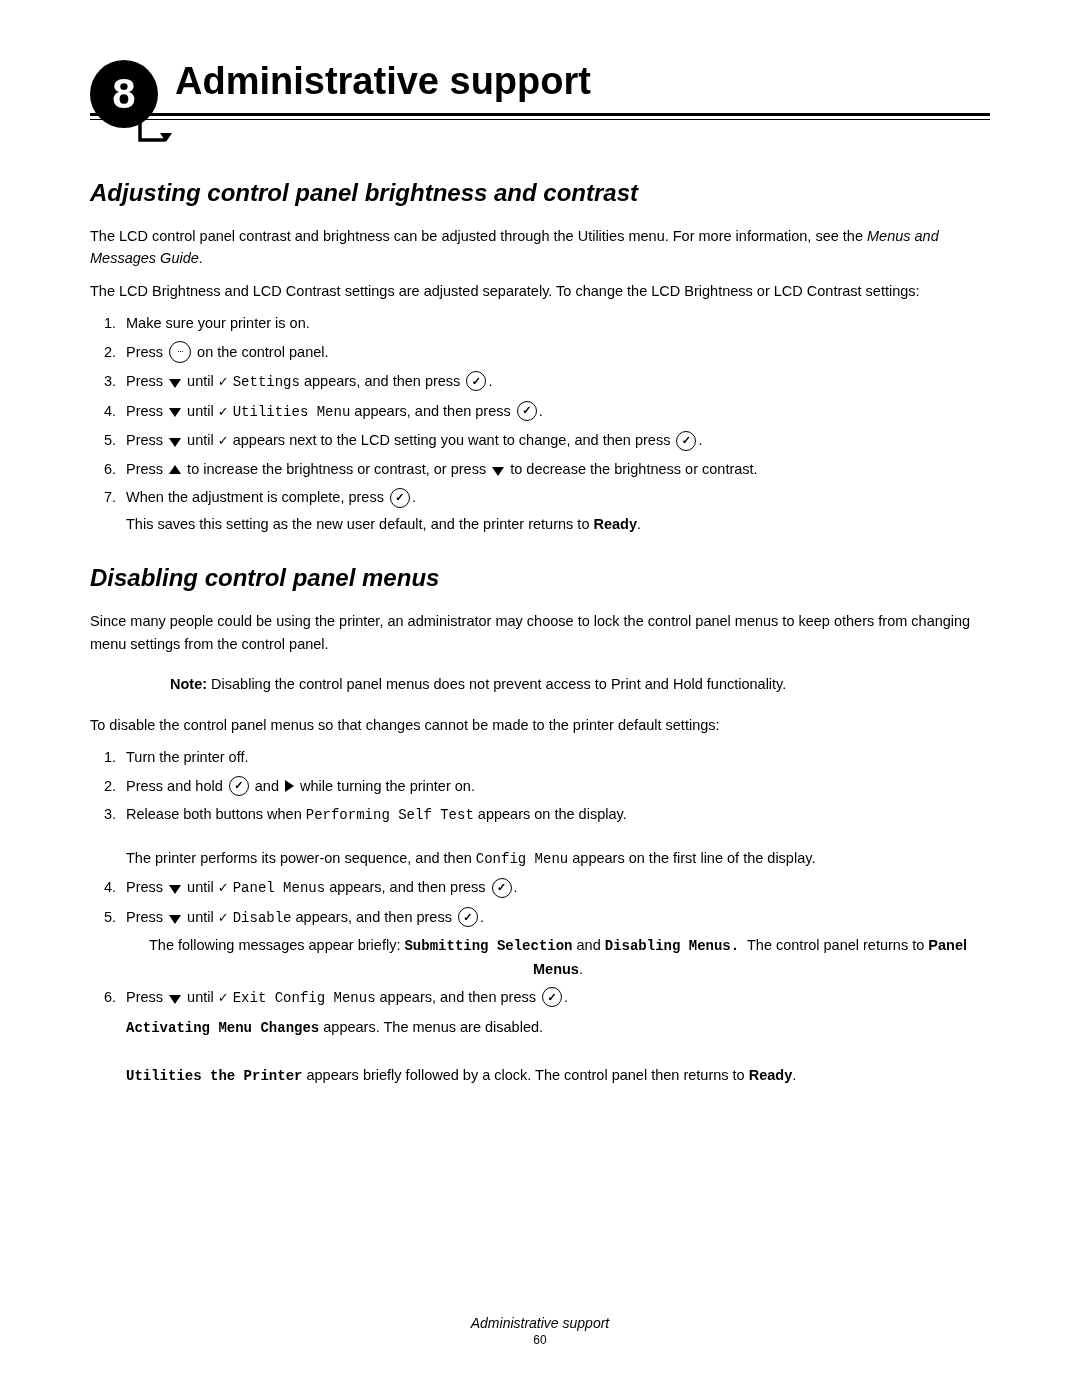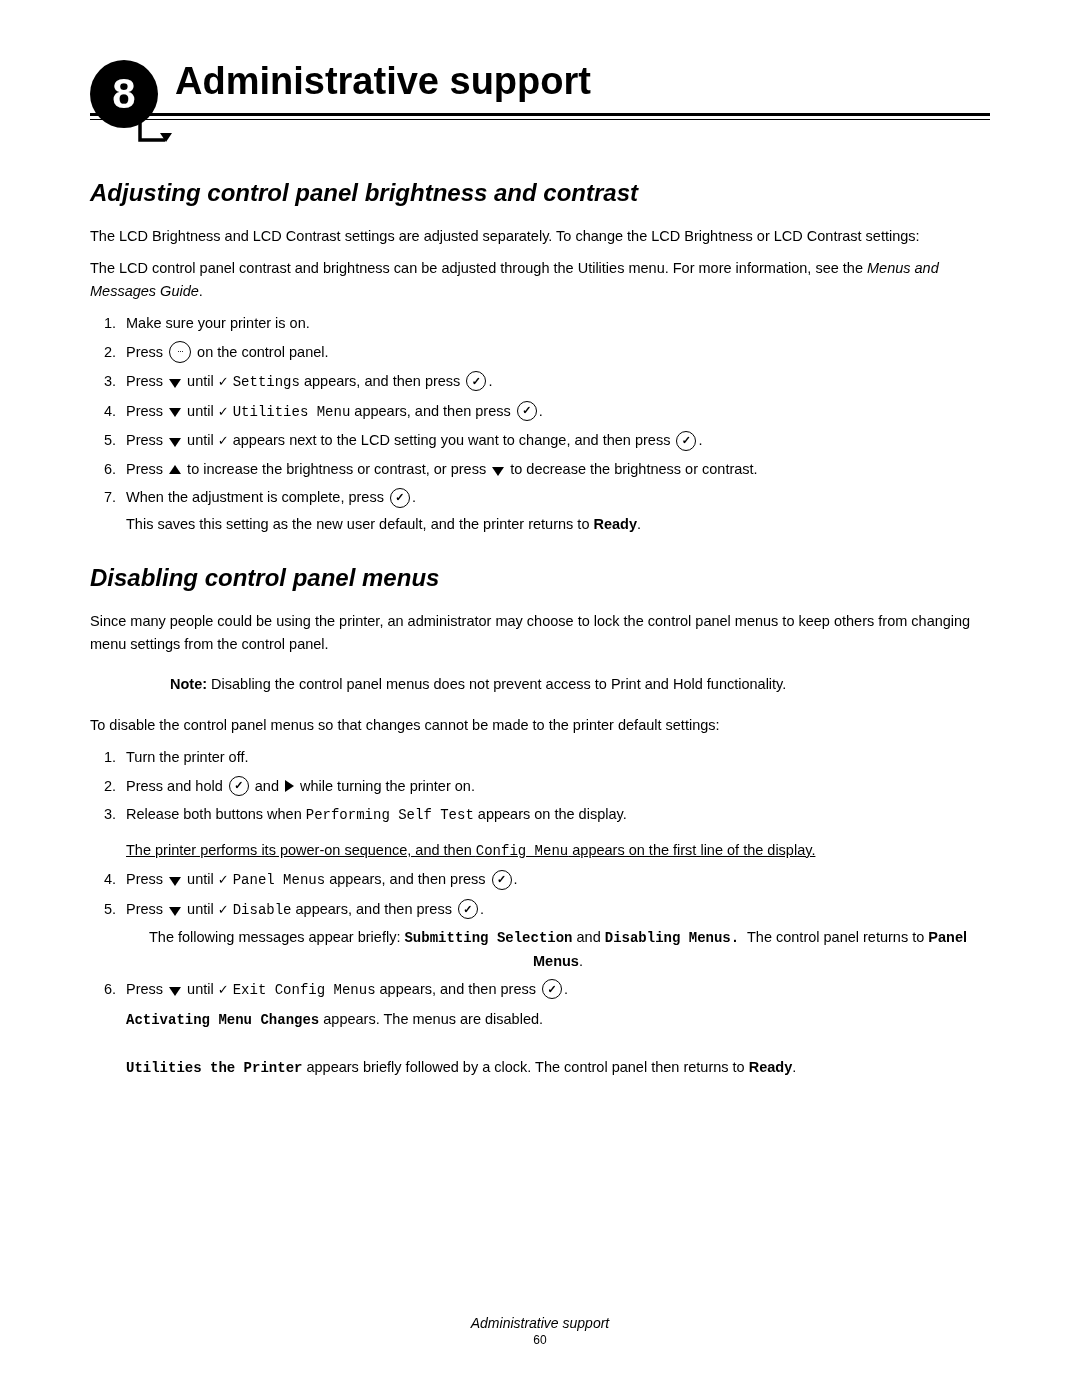--- a/index.html
+++ b/index.html
@@ -244,25 +244,25 @@
   <div class="chapter-deco">
     <svg width="60" height="28" viewBox="0 0 60 28">
       <polyline points="10,0 10,18 35,18" stroke="#000" stroke-width="3.5" fill="none" stroke-linejoin="miter"></polyline>
       <polygon points="30,11 42,11 36,20" fill="#000"></polygon>
     </svg>
   </div>
 
   <div class="section1">
     <div class="section-title">Adjusting control panel brightness and contrast</div>
 
-    <p>The LCD Brightness and LCD Contrast settings are adjusted separately. To change the LCD Brightness or LCD Contrast settings:</p>
-
     <p>
       <span>The LCD control panel contrast and brightness can be adjusted through the Utilities menu. For more information, see the</span> <em>Menus and Messages Guide</em><span>.</span>
     </p>
+
+    <p>The LCD Brightness and LCD Contrast settings are adjusted separately. To change the LCD Brightness or LCD Contrast settings:</p>
 
     <ol class="steps">
 
       <li>Make sure your printer is on.</li>
 
       <li>
         Press
         <span class="icon-menu">···</span>
         on the control panel.
       </li>
@@ -328,21 +328,21 @@
         Press and hold
         <span class="icon-circle">✓</span>
         and
         <span class="icon-arrow-right"></span>
         while turning the printer on.
       </li>
 
       <li>
         Release both buttons when <code>Performing Self Test</code> appears on the display.
         <br>
-        <span style="display:block; margin-top:12px;text-decoration:underline;">
+        <span style="display:block; margin-top:20px;">
           The printer performs its power-on sequence, and then <code>Config Menu</code> appears on the first line of the display.
         </span>
       </li>
 
       <li>
         Press
         <span class="icon-arrow-down"></span>
         until <span class="icon-checkmark">✓</span> <code>Panel Menus</code> appears, and then press
         <span class="icon-circle">✓</span>.
       </li>

